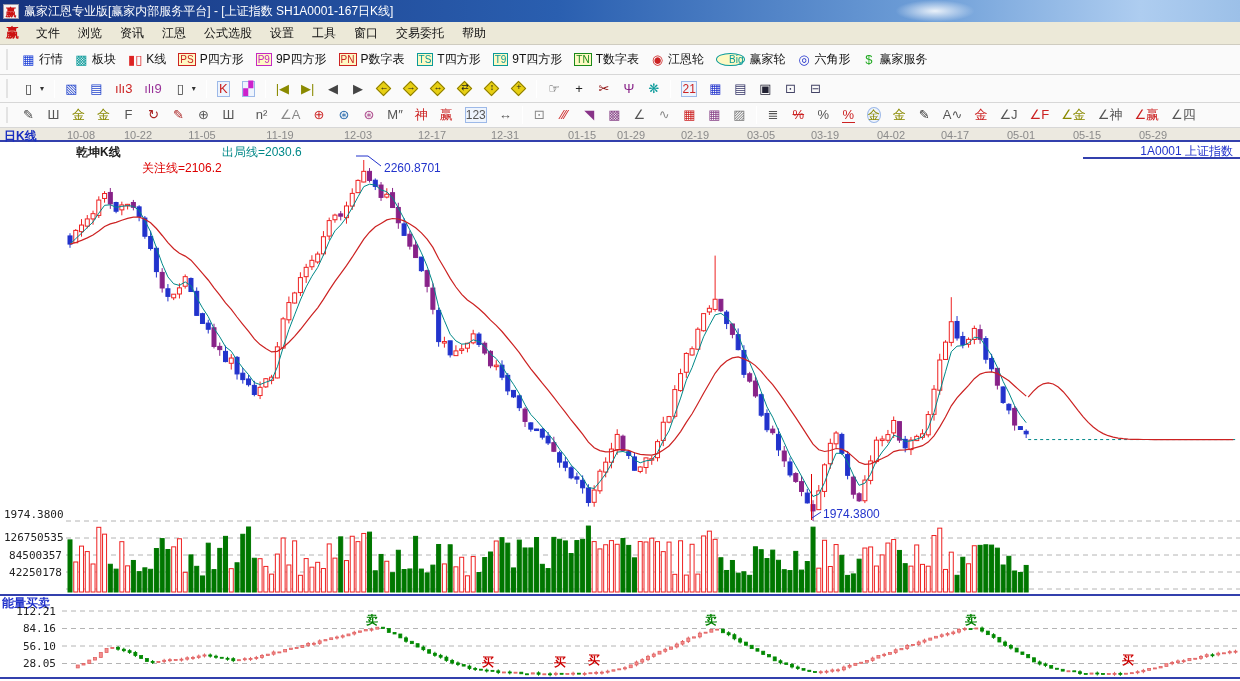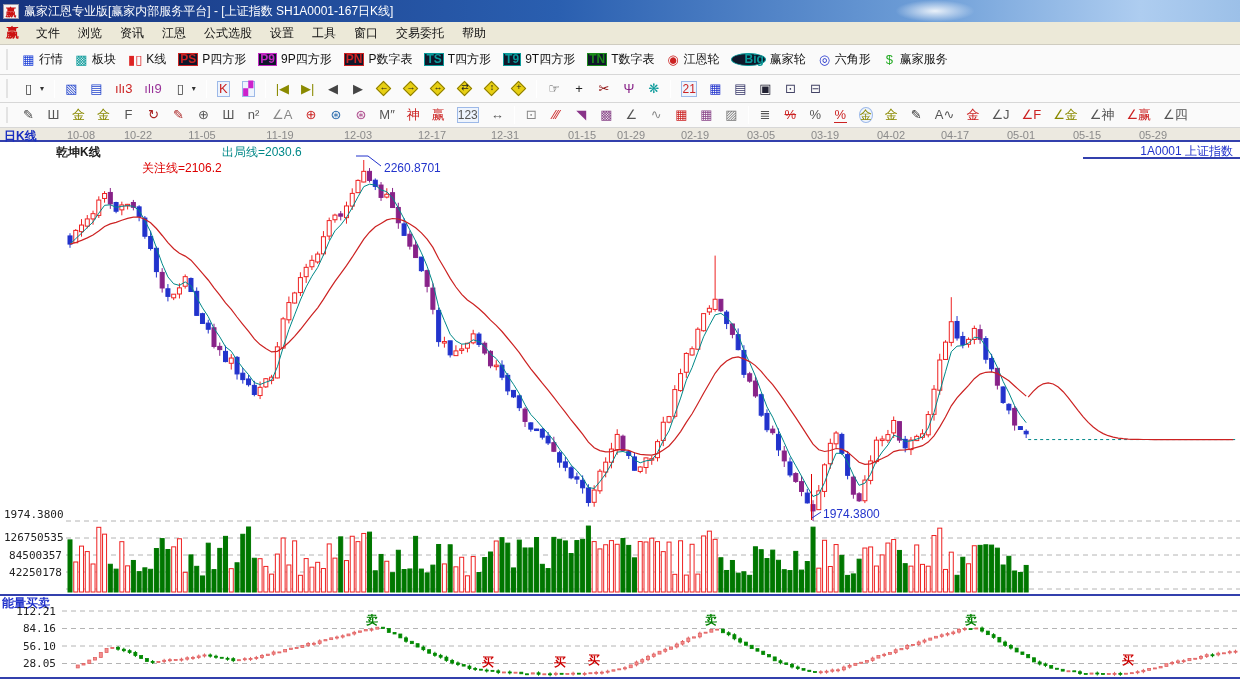--- a/index.html
+++ b/index.html
@@ -21,22 +21,22 @@
   
   .tbar { display:flex; align-items:center; background:#fafafa; border-bottom:1px solid #d7d7d7;
     padding-left:6px; white-space:nowrap; }
   .tbar::before{content:"";width:3px;height:70%;border-left:2px solid #e3e3e3;margin-right:5px;}
   #tb1 { height:30px; }
   #tb2 { height:28px; }
   #tb3 { height:25px; }
   .tbtn { display:inline-flex; align-items:center; gap:4px; padding:2px 5px; border:1px solid transparent;
     font-size:12px; color:#111; cursor:default; }
   .g { font-size:13px; line-height:14px; display:inline-block; min-width:13px; text-align:center; }
-  .badge { font-size:12px; font-weight:bold; line-height:11px; min-width:15px; padding:0 1px;
-    border:1px solid currentColor; text-align:center; display:inline-block; background:#0f172a; }
+  .badge { font-size:10px; font-weight:normal; line-height:11px; min-width:15px; padding:0 1px;
+    border:1px solid currentColor; text-align:center; display:inline-block; background:#fef9c3; }
   .round { border-radius:50%; }
   .boxed { border:1px solid #9db9e8; background:#eef4fd; }
   .sepv { width:1px; height:18px; background:#c8c8c8; border-right:1px solid #fff; margin:0 4px; }
   .dd { font-size:8px; color:#333; margin-left:1px; }
   .dia { position:relative; width:15px; height:15px; }
   .dia .dsh { position:absolute; left:2px; top:2px; width:11px; height:11px; background:#e7cf12;
     border:1px solid #8a7a00; transform:rotate(45deg); }
   .dia .ov { position:absolute; left:0; top:1px; width:15px; text-align:center; font-size:9px; color:#222; }
   .strike { text-decoration:line-through; }
   .undl { border-bottom:1px solid #cc2222; }
@@ -258,21 +258,21 @@
     <span class="tbtn">
       <span class="g" style="color: rgb(170, 34, 34);">✎</span>
     </span>
     <span class="tbtn">
       <span class="g" style="color: rgb(85, 85, 85);">⊕</span>
     </span>
     <span class="tbtn">
       <span class="g" style="color: rgb(85, 85, 85);">Ш</span>
     </span>
     <span class="tbtn">
-      <span class="g" style="color: rgb(85, 85, 85);">n²</span>
+      <span class="g" style="color: rgb(85, 85, 85); margin-left: 8px;">n²</span>
     </span>
     <span class="tbtn">
       <span class="g" style="color: rgb(136, 136, 136);">∠A</span>
     </span>
     <span class="tbtn">
       <span class="g" style="color: rgb(204, 34, 34);">⊕</span>
     </span>
     <span class="tbtn">
       <span class="g" style="color: rgb(34, 102, 170);">⊛</span>
     </span>
@@ -1195,21 +1195,21 @@
       <rect x="1210.9799999999984" y="512.762548971771" width="3" height="1" fill="#008800" stroke="#008800" stroke-width="0.8"></rect>
       <line x1="1218.2399999999984" y1="509.71049556494495" x2="1218.2399999999984" y2="514.3721370443596" stroke="#e06060" stroke-width="1"></line>
       <rect x="1216.7399999999984" y="511.21049556494495" width="3" height="1.6616414794146976" fill="#f49090" stroke="#e06060" stroke-width="0.8"></rect>
       <rect x="1222.4999999999984" y="510.80996712766165" width="3" height="1" fill="#f49090" stroke="#e06060" stroke-width="0.8"></rect>
       <line x1="1229.7599999999984" y1="508.159363948336" x2="1229.7599999999984" y2="512.3099671276616" stroke="#e06060" stroke-width="1"></line>
       <rect x="1228.2599999999984" y="509.659363948336" width="3" height="1.1506031793256284" fill="#f49090" stroke="#e06060" stroke-width="0.8"></rect>
       <line x1="1235.5199999999984" y1="507.6769701048247" x2="1235.5199999999984" y2="511.6769701048247" stroke="#e06060" stroke-width="1"></line>
       <rect x="1234.0199999999984" y="509.1769701048247" width="3" height="1" fill="#f49090" stroke="#e06060" stroke-width="0.8"></rect>
     </svg>
 
-  <span class="lbl" style="left:56px;top:2px;color:#222;font-weight:bold">乾坤K线</span>
+  <span class="lbl" style="left:76px;top:2px;color:#222;font-weight:bold">乾坤K线</span>
   <span class="lbl" style="left:142px;top:18px;color:#dd0000">关注线=2106.2</span>
   <span class="lbl" style="left:222px;top:2px;color:#008888">出局线=2030.6</span>
   <span class="lbl" style="right:7px;top:1px;color:#2233cc">1A0001  上证指数</span>
   <span style="position:absolute;left:1083px;top:15px;width:157px;height:2px;background:#3340ad"></span>
 
   <span class="lbl" style="left:384px;top:19px;color:#2233cc">2260.8701</span>
   <span class="lbl" style="left:823px;top:365px;color:#2233cc">1974.3800</span>
 
   <span class="lbl num rt" style="left:4px;top:366px;width:58px">1974.3800</span>
   <span class="lbl num rt" style="left:4px;top:389px;width:58px">126750535</span>

